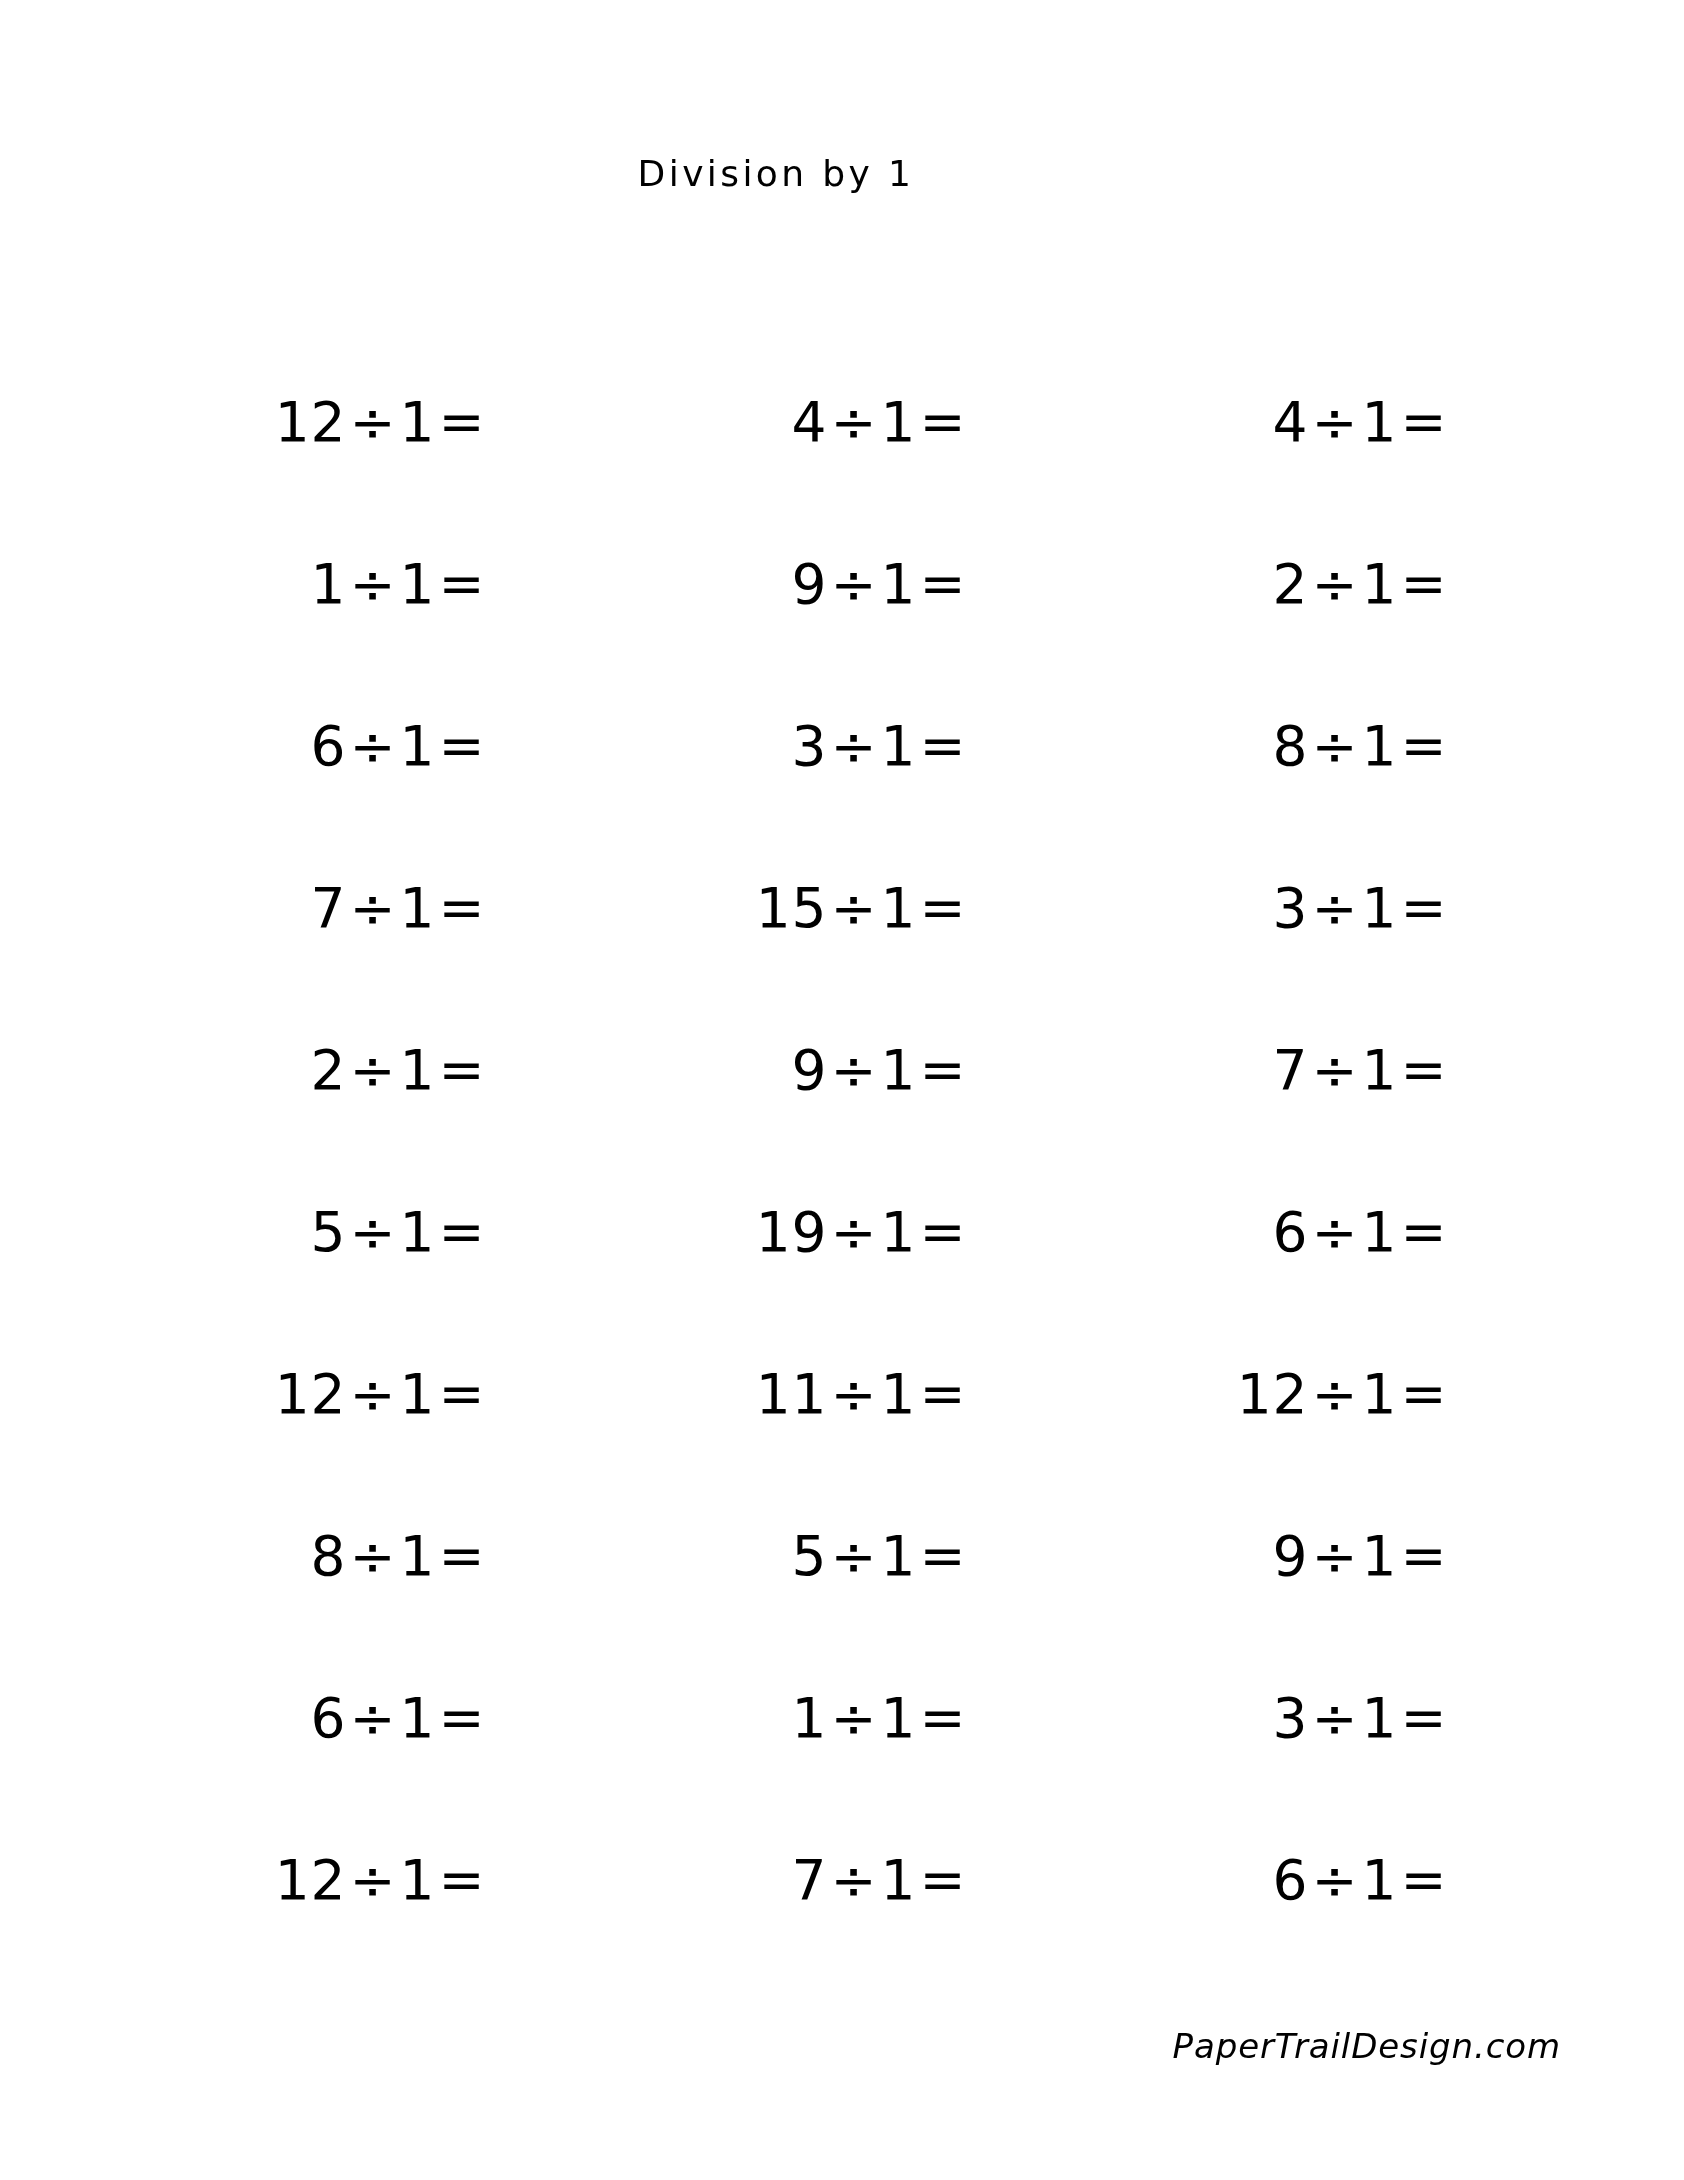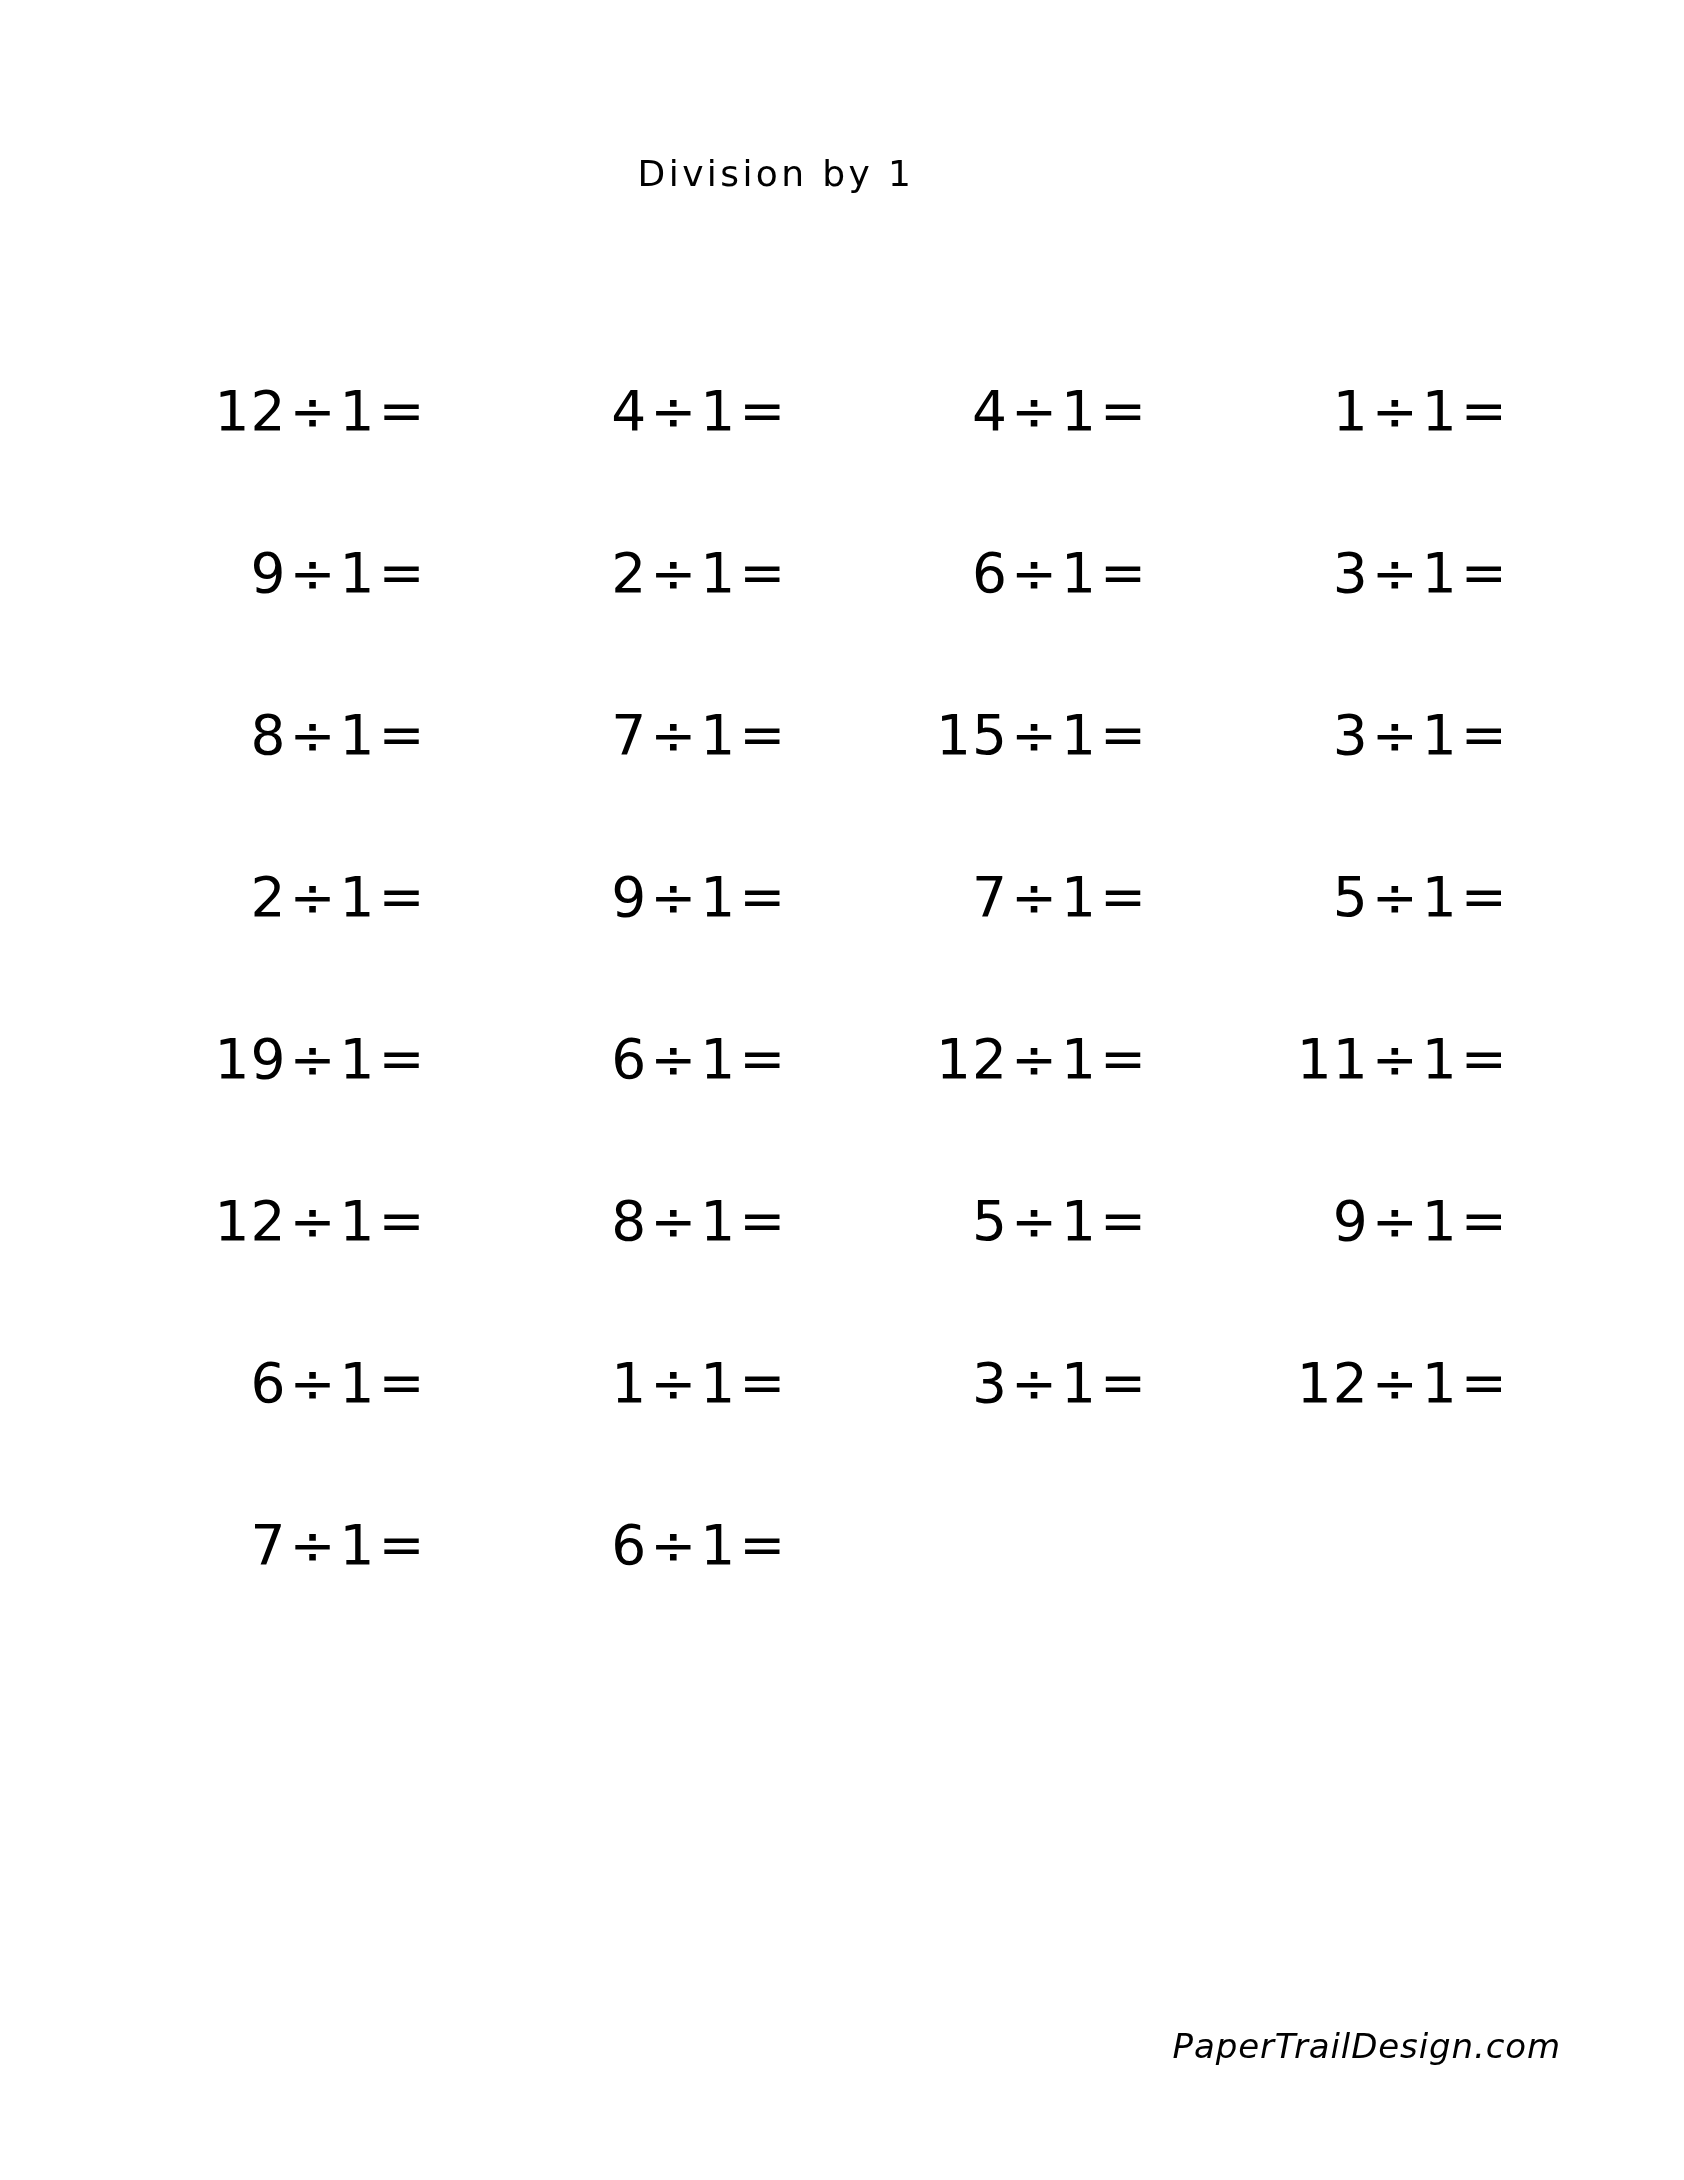--- a/index.html
+++ b/index.html
@@ -28,25 +28,25 @@
     width: 1552px;
     text-align: center;
     font-size: 36px;
     letter-spacing: 3.4px;
     font-family: "DejaVu Sans", sans-serif;
     font-weight: 400;
     margin-top: 44px;
   }
   .problems-grid {
     position: absolute;
-    top: 330px;
+    top: 341px;
     left: 128px;
     width: 1431px;
     display: grid;
-    grid-template-columns: repeat(4, 1fr);
+    grid-template-columns: repeat(3, 1fr);
     grid-auto-rows: 162px;
     column-gap: 12px;
   }
   .problem {
     display: flex;
     align-items: center;
     justify-content: center;
     font-size: 55px;
     letter-spacing: 0.9px;
     white-space: pre;

